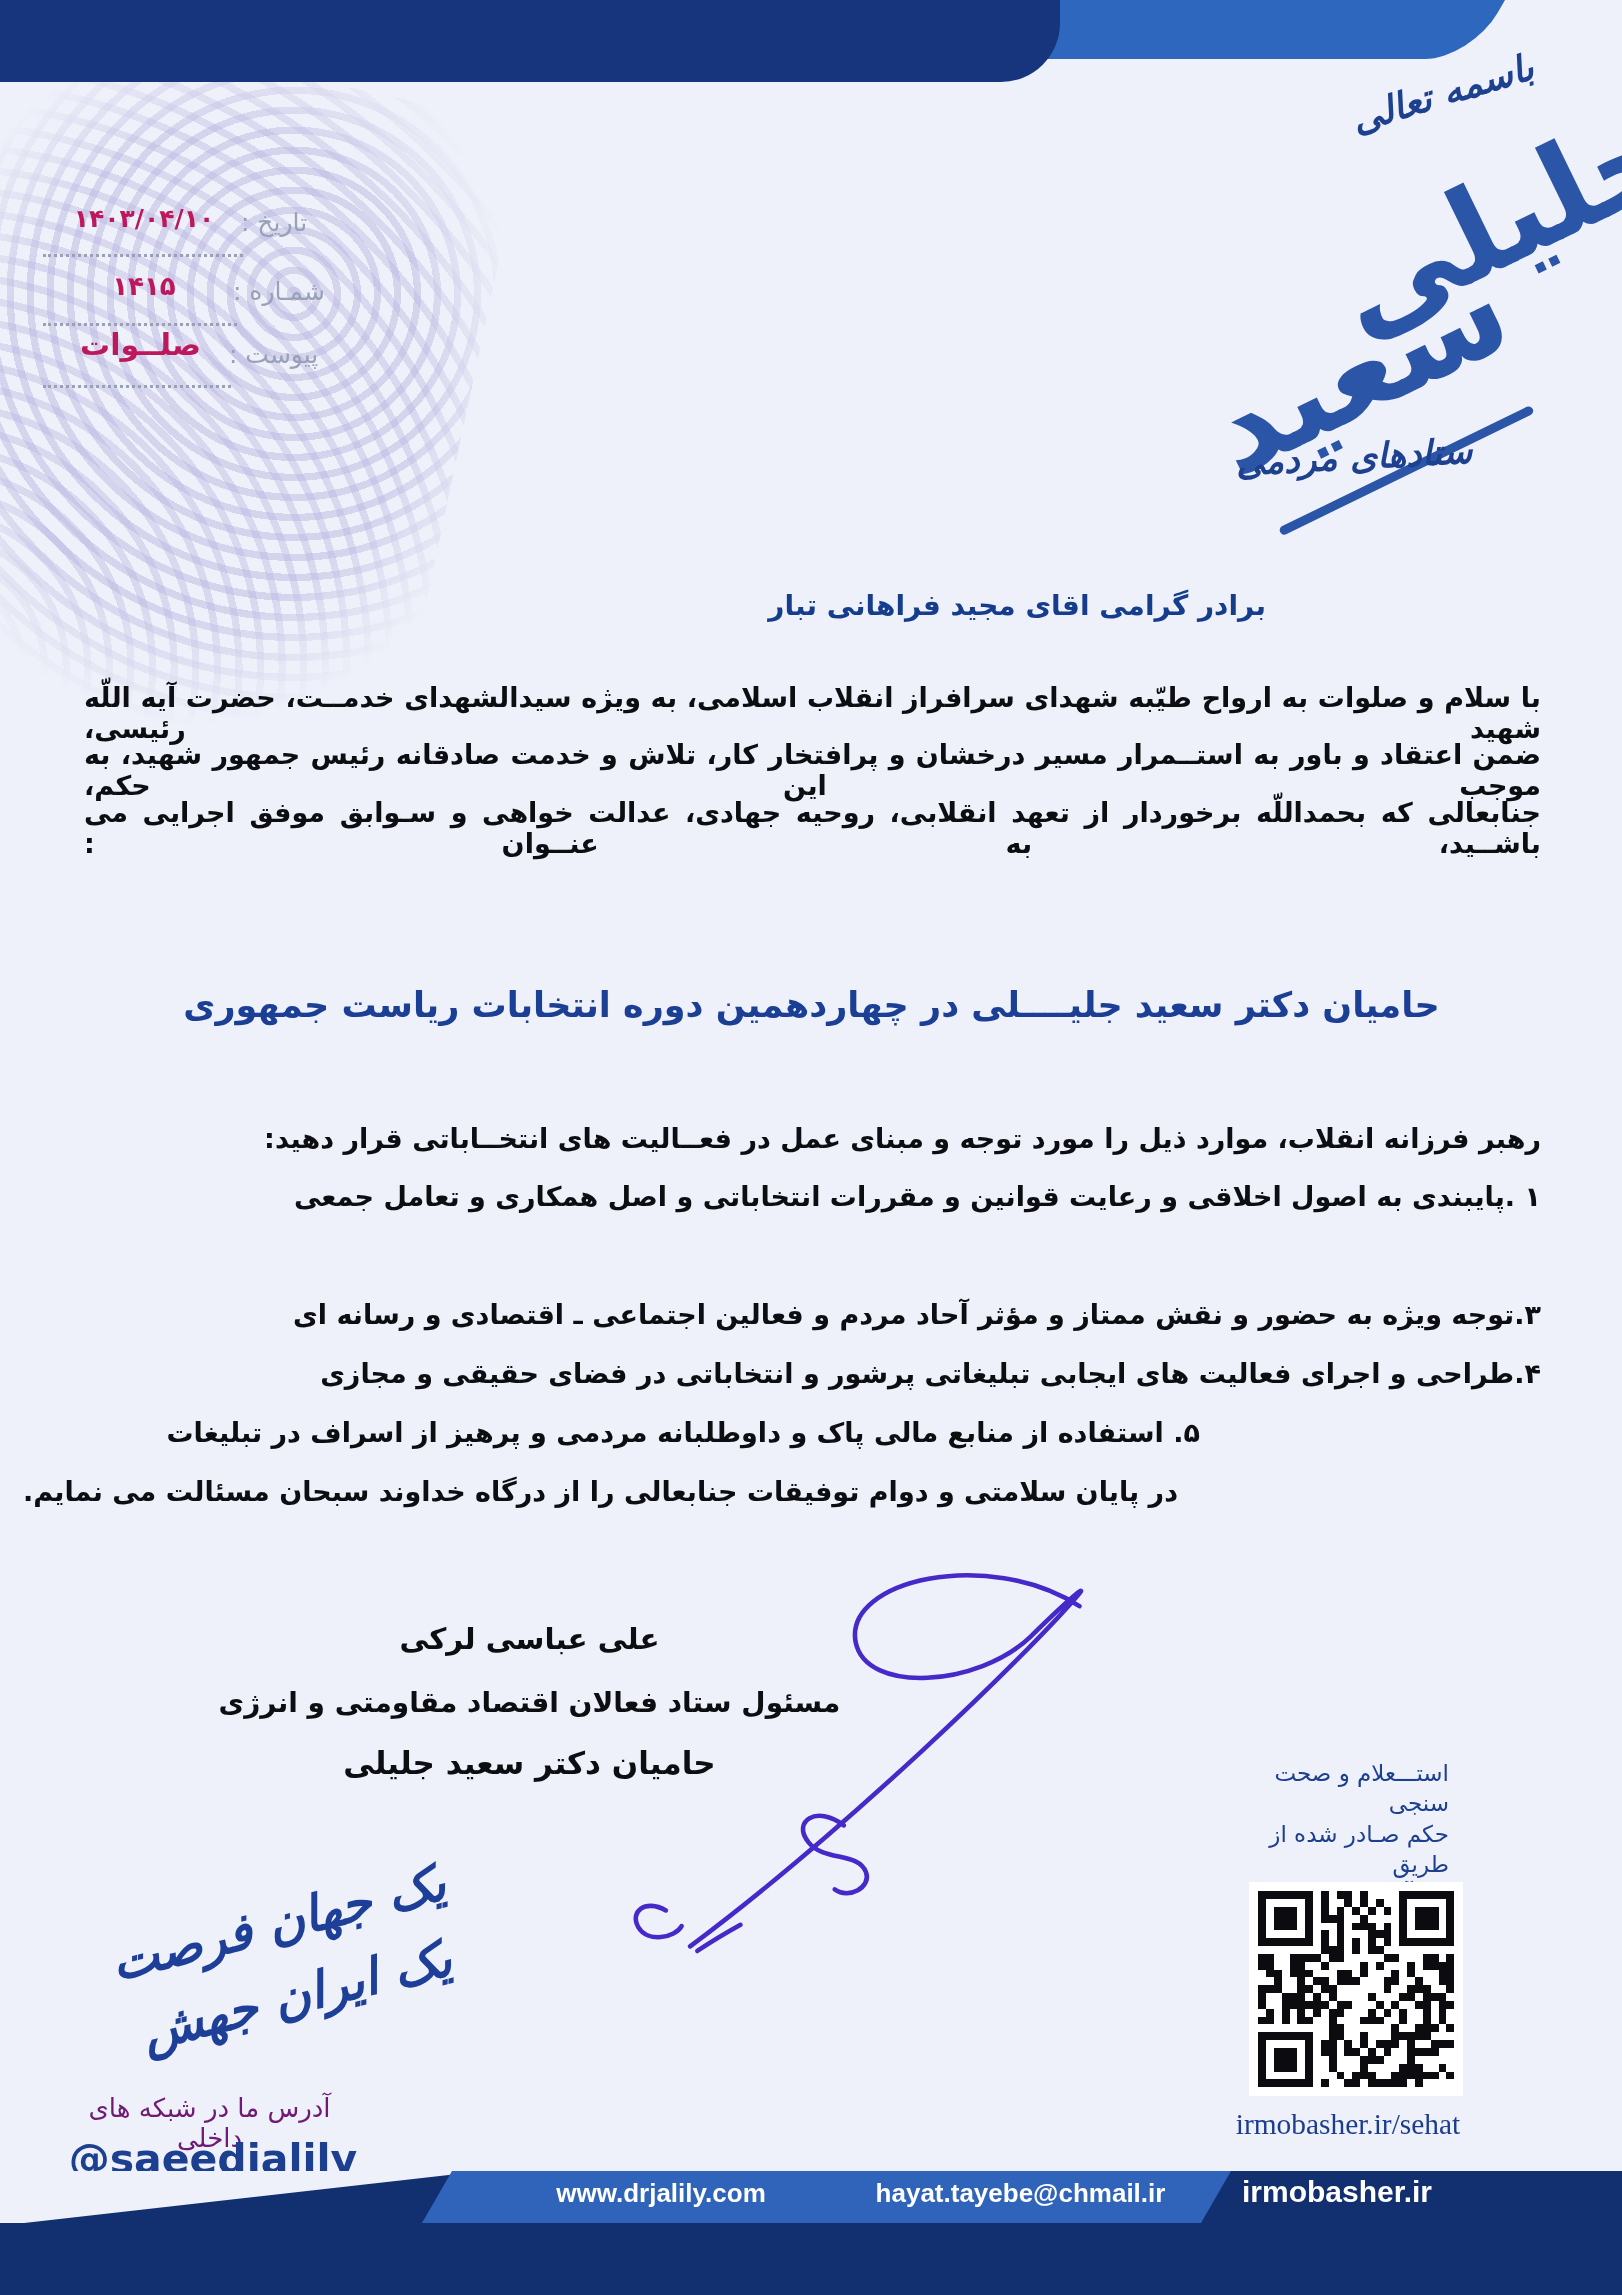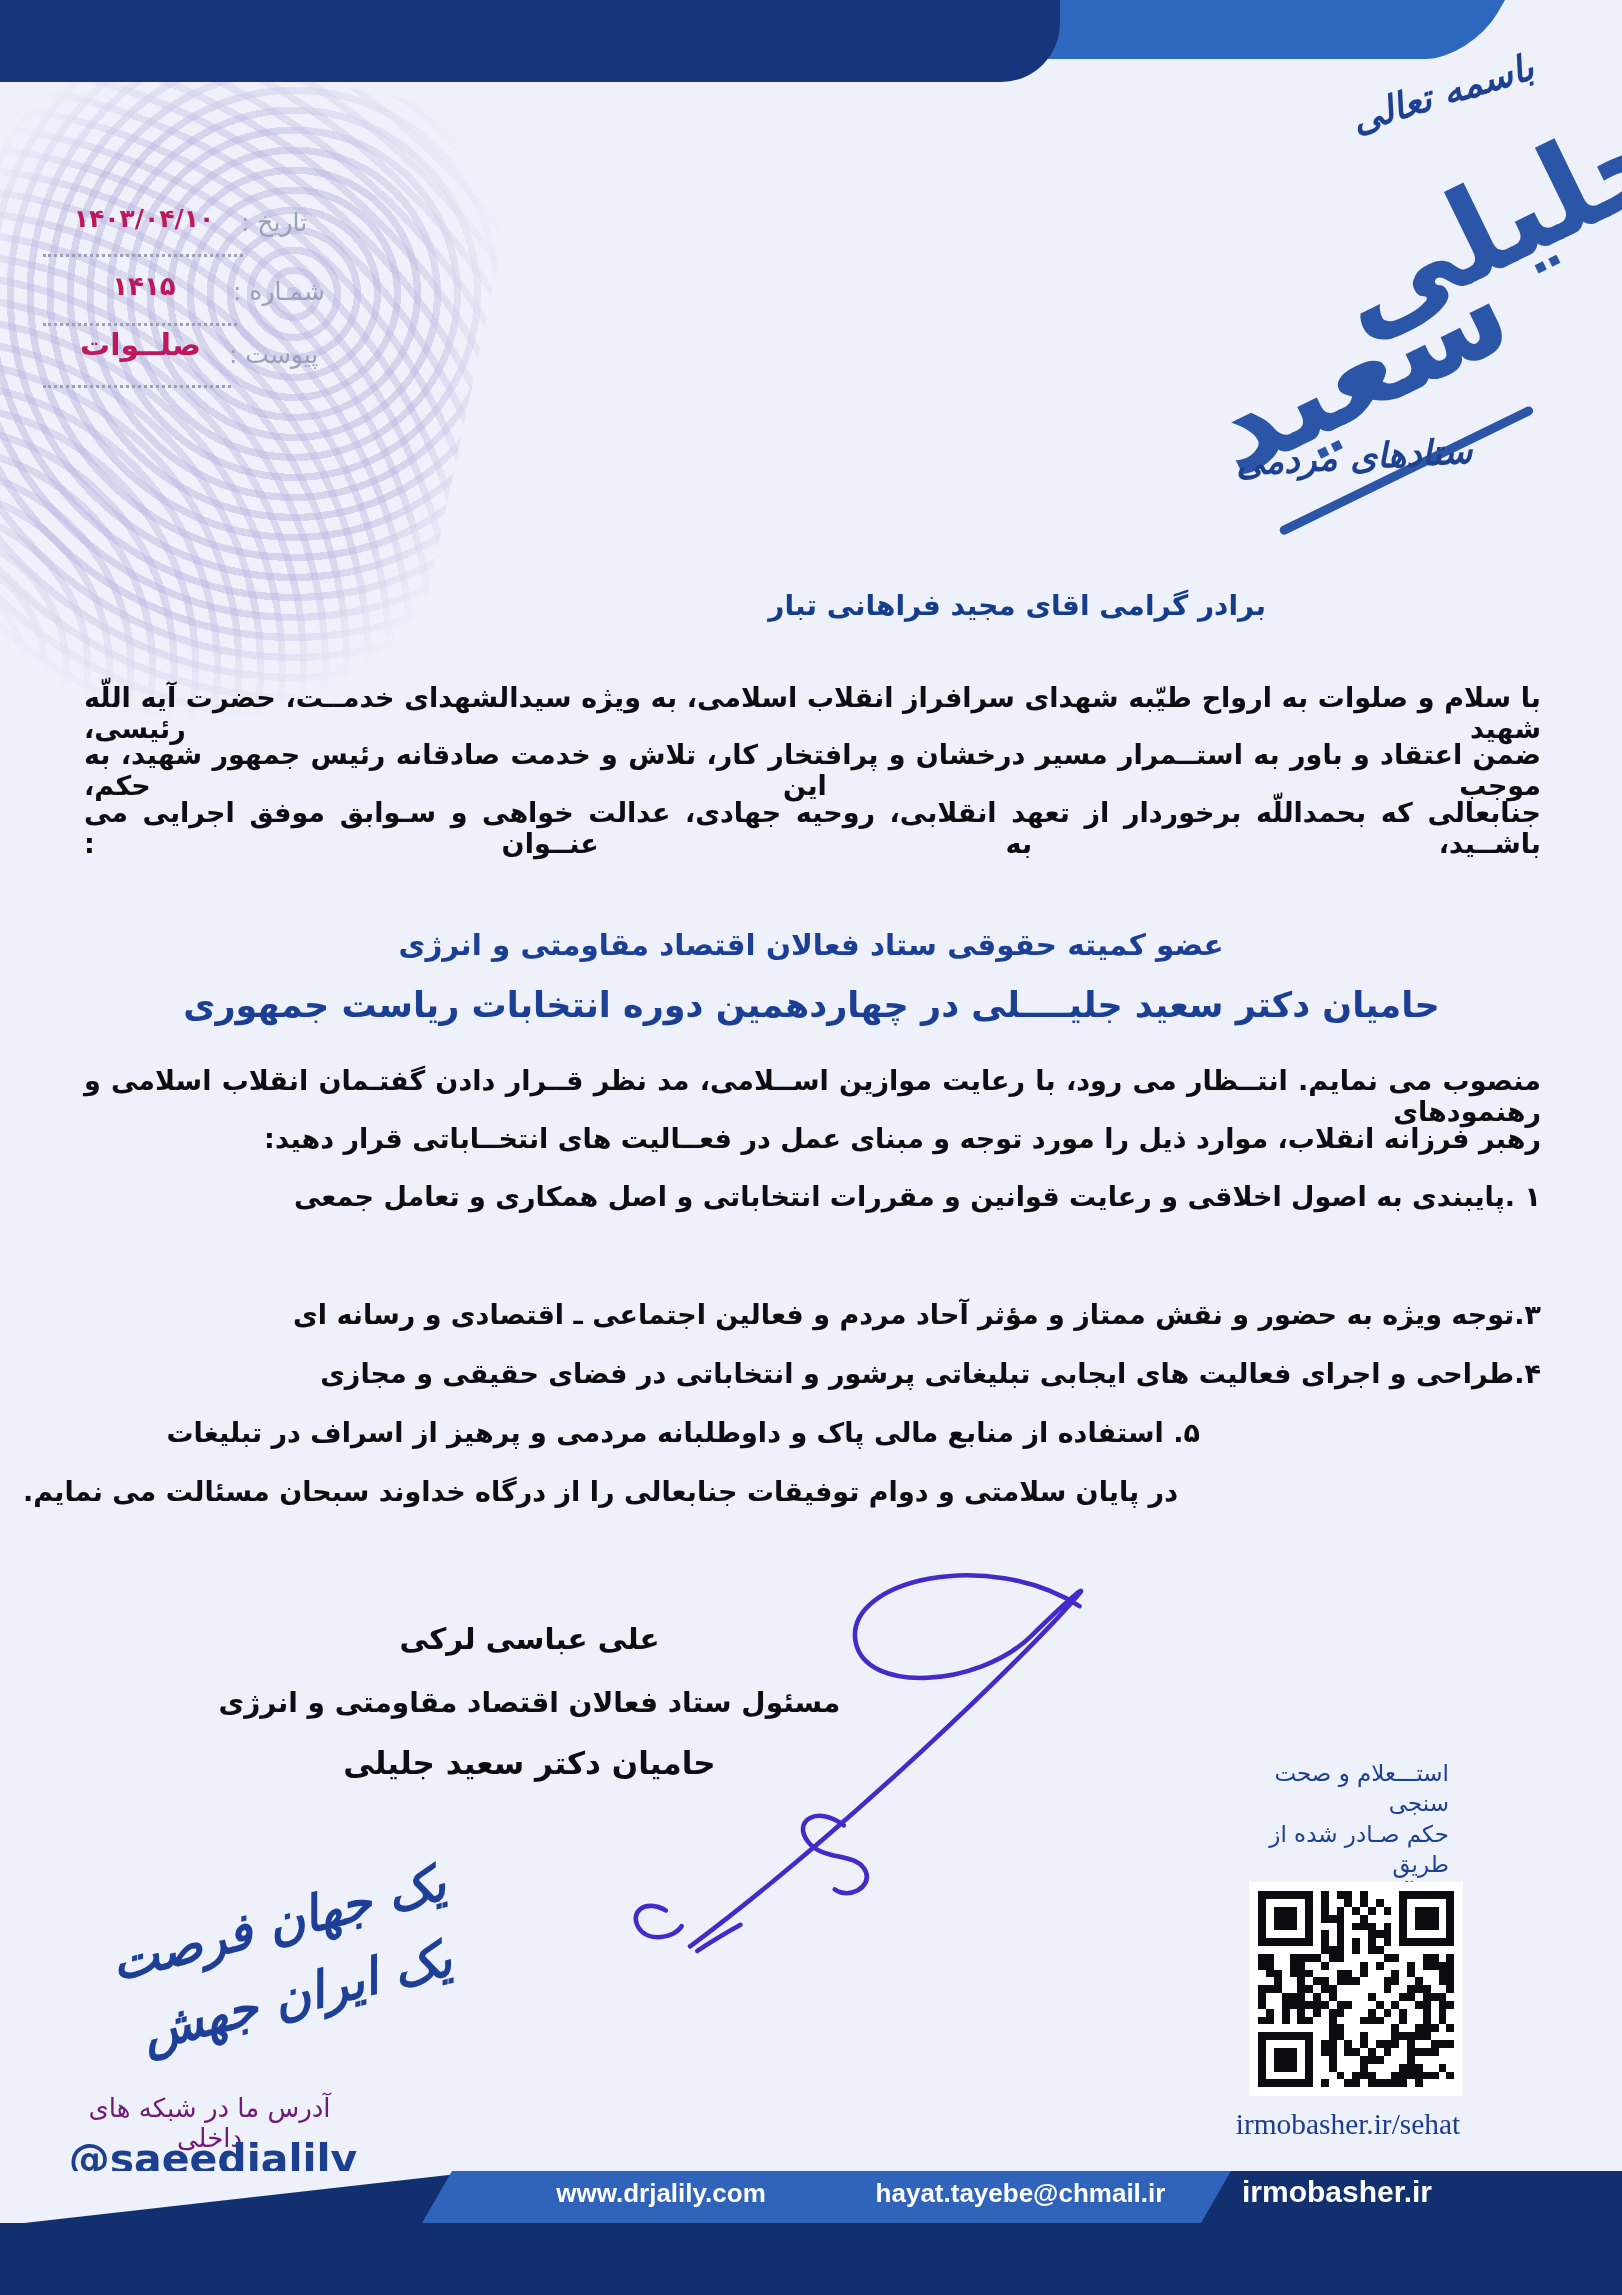--- a/index.html
+++ b/index.html
@@ -92,24 +92,22 @@
   <div class="abs fld-label" style="left:229px;top:340px;">پیوست :</div>
   <div class="abs fld-dots" style="left:43px;top:385px;width:188px;"></div>
   <div class="abs fld-val" style="left:52px;top:327px;width:177px;font-size:30px;">صلــوات</div>
 
   <div class="abs greeting rtl">برادر گرامی اقای مجید فراهانی تبار</div>
 
   <div class="abs bodyline rtl" style="top:682px;">با سلام و صلوات به ارواح طیّبه شهدای سرافراز انقلاب اسلامی، به ویژه سیدالشهدای خدمــت، حضرت آیه اللّه شهید رئیسی،</div>
   <div class="abs bodyline rtl" style="top:739px;">ضمن اعتقاد و باور به استــمرار مسیر درخشان و پرافتخار کار، تلاش و خدمت صادقانه رئیس جمهور شهید، به موجب این حکم،</div>
   <div class="abs bodyline rtl" style="top:797px;">جنابعالی که بحمداللّه برخوردار از تعهد انقلابی، روحیه جهادی، عدالت خواهی و سـوابق موفق اجرایی می باشــید، به عنــوان :</div>
 
-  <div class="abs title1 rtl">عضو کمیته حقوقی ستاد فعالان اقتصاد مقاومتی و انرژی</div>
   <div class="abs title2 rtl">حامیان دکتر سعید جلیــــلی در چهاردهمین دوره انتخابات ریاست جمهوری</div>
 
-  <div class="abs bodyline rtl" style="top:1065px;">منصوب می نمایم. انتــظار می رود، با رعایت موازین اســلامی، مد نظر قــرار دادن گفتـمان انقلاب اسلامی و رهنمودهای</div>
   <div class="abs rightline rtl" style="top:1123px;">رهبر فرزانه انقلاب، موارد ذیل  را مورد توجه و مبنای عمل در فعــالیت های انتخــاباتی قرار دهید:</div>
 
   <div class="abs item rtl" style="top:1181px;">۱ .پایبندی به اصول اخلاقی و رعایت قوانین و مقررات انتخاباتی و اصل همکاری و تعامل جمعی</div>
   <div class="abs item rtl" style="top:1299px;">۳.توجه ویژه به حضور و نقش ممتاز و مؤثر آحاد مردم و فعالین اجتماعی ـ اقتصادی و رسانه ای</div>
   <div class="abs item rtl" style="top:1358px;">۴.طراحی و اجرای فعالیت های ایجابی تبلیغاتی پرشور و انتخاباتی در فضای حقیقی و مجازی</div>
   <div class="abs item rtl" style="top:1417px;margin-right:0;width:1457px;padding-left:340px;box-sizing:border-box;left:-257px;">۵. استفاده از منابع مالی پاک و داوطلبانه مردمی و پرهیز از اسراف در تبلیغات</div>
 
   <div class="abs rightline rtl" style="top:1476px;left:-279px;">در پایان سلامتی و دوام توفیقات جنابعالی را از درگاه خداوند سبحان مسئالت می نمایم.</div>
 
   <svg class="abs sig-svg" width="589" height="458" viewBox="0 0 900 700">

